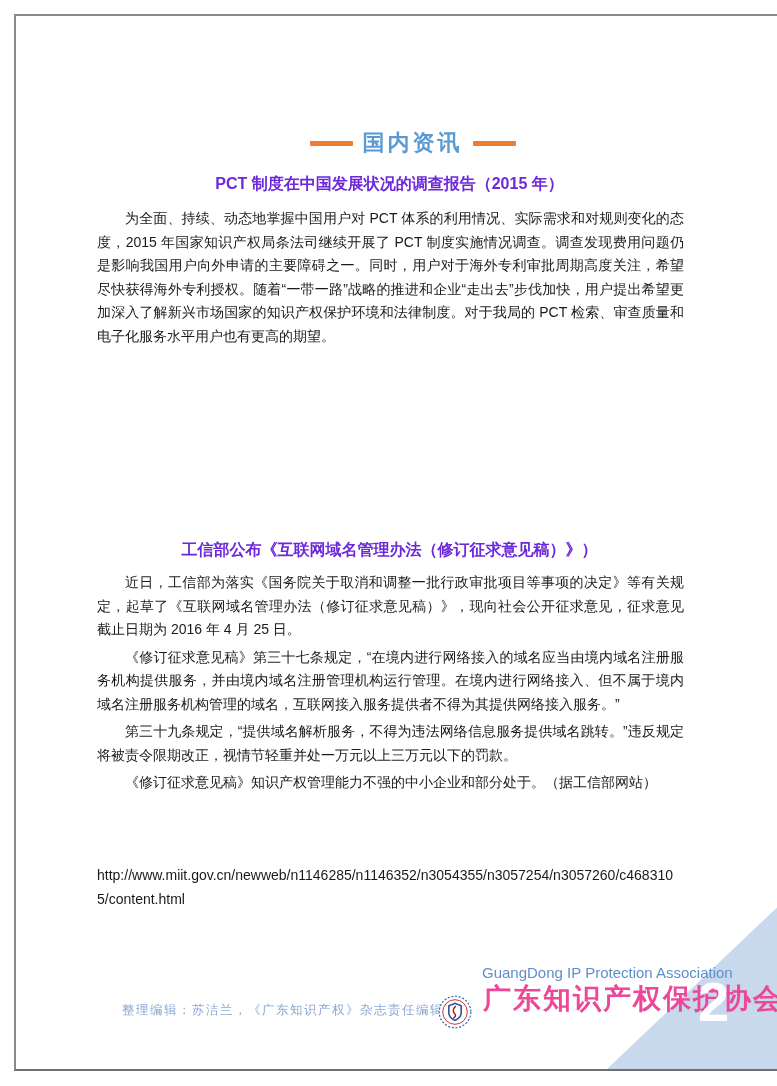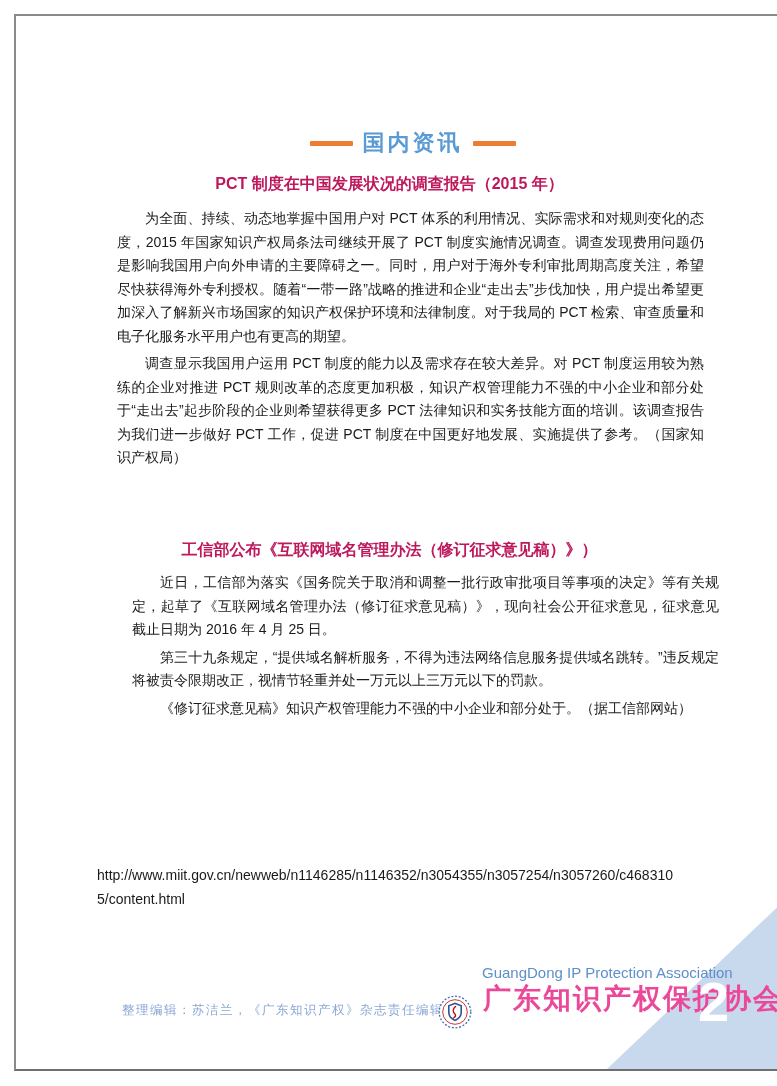--- a/index.html
+++ b/index.html
@@ -29,32 +29,32 @@
   .masthead .dash{
     display:inline-block;width:43px;height:5px;background:#ED7D31;
     vertical-align:middle;margin:0 10px;border-radius:1px;
   }
   .masthead .label{
     display:inline-block;vertical-align:middle;
     color:#5B9BD5;font-size:22px;font-weight:bold;letter-spacing:3px;
   }
   .article-title{
     position:absolute;left:80px;width:587px;text-align:center;
-    color:#be185d;font-size:16px;font-weight:bold;z-index:2;
+    color:#6d28d9;font-size:16px;font-weight:bold;z-index:2;
   }
   .title-1{top:158px;}
   .title-2{top:524px;text-align:center;}
   .text-block{
     position:absolute;left:81px;width:587px;
     color:#1A1A1A;font-size:14px;line-height:23.5px;
     text-align:justify;z-index:2;
   }
   .text-block p{margin:0 0 4px 0;text-indent:2em;word-break:break-all;}
-  .block-1{top:191px;margin-left:20px;}
-  .block-2{top:555px;margin-left:35px;}
+  .block-1{top:191px;}
+  .block-2{top:555px;}
   .url-block{
     position:absolute;left:81px;top:848px;width:587px;
     color:#1A1A1A;font-size:14px;line-height:23.5px;
     word-break:break-all;z-index:2;text-align:left;
   }
   
   .editor-note{
     position:absolute;left:106px;top:986px;
     font-family:"Liberation Serif","DejaVu Serif",serif;
     color:#8AA7D5;font-size:12.5px;letter-spacing:1.5px;z-index:2;
@@ -85,27 +85,27 @@
   <div class="corner-triangle"></div>
 
   <div class="masthead">
     <span class="dash"></span><span class="label">国内资讯</span><span class="dash"></span>
   </div>
 
   <div class="article-title title-1">PCT 制度在中国发展状况的调查报告（2015 年）</div>
 
   <div class="text-block block-1">
     <p>为全面、持续、动态地掌握中国用户对 PCT 体系的利用情况、实际需求和对规则变化的态度，2015 年国家知识产权局条法司继续开展了 PCT 制度实施情况调查。调查发现费用问题仍是影响我国用户向外申请的主要障碍之一。同时，用户对于海外专利审批周期高度关注，希望尽快获得海外专利授权。随着“一带一路”战略的推进和企业“走出去”步伐加快，用户提出希望更加深入了解新兴市场国家的知识产权保护环境和法律制度。对于我局的 PCT 检索、审查质量和电子化服务水平用户也有更高的期望。</p>
-    <p>调查显示我国用户运用 PCT 制度的能力以及需求存在较大差异。对 PCT 制度运用较为熟练的企业对推进 PCT 规则改革的态度更加积极，知识产权管理能力不强的中小企业和部分处于“走出去”起步阶段的企业则希望获得更多 PCT 法律知识和实务技能方面的培训。该调查报告为我们进一步做好 PCT 工作，促进 PCT 制度在中国更好地发展、实施提供了参考。（国家知识产权局）</p>
   </div>
 
   <div class="article-title title-2">工信部公布《互联网域名管理办法（修订征求意见稿）》）</div>
 
   <div class="text-block block-2">
     <p>近日，工信部为落实《国务院关于取消和调整一批行政审批项目等事项的决定》等有关规定，起草了《互联网域名管理办法（修订征求意见稿）》，现向社会公开征求意见，征求意见截止日期为 2016 年 4 月 25 日。</p>
+    <p>《修订征求意见稿》第三十七条规定，“在境内进行网络接入的域名应当由境内域名注册服务机构提供服务，并由境内域名注册管理机构运行管理。在境内进行网络接入、但不属于境内域名注册服务机构管理的域名，互联网接入服务提供者不得为其提供网络接入服务。”</p>
     <p>第三十九条规定，“提供域名解析服务，不得为违法网络信息服务提供域名跳转。”违反规定将被责令限期改正，视情节轻重并处一万元以上三万元以下的罚款。</p>
     <p>《修订征求意见稿》知识产权管理能力不强的中小企业和部分处于。（据工信部网站）</p>
   </div>
 
   <div class="url-block">http://www.miit.gov.cn/newweb/n1146285/n1146352/n3054355/n3057254/n3057260/c4683105/content.html</div>
 
   <div class="editor-note">整理编辑：苏洁兰，《广东知识产权》杂志责任编辑。</div>
 
   <svg class="assoc-logo" viewBox="0 0 34 34" xmlns="http://www.w3.org/2000/svg">
     <circle cx="17" cy="17" r="15.8" fill="#ffffff" stroke="#3D6EB5" stroke-width="1.3" stroke-dasharray="2 1.7"></circle>

